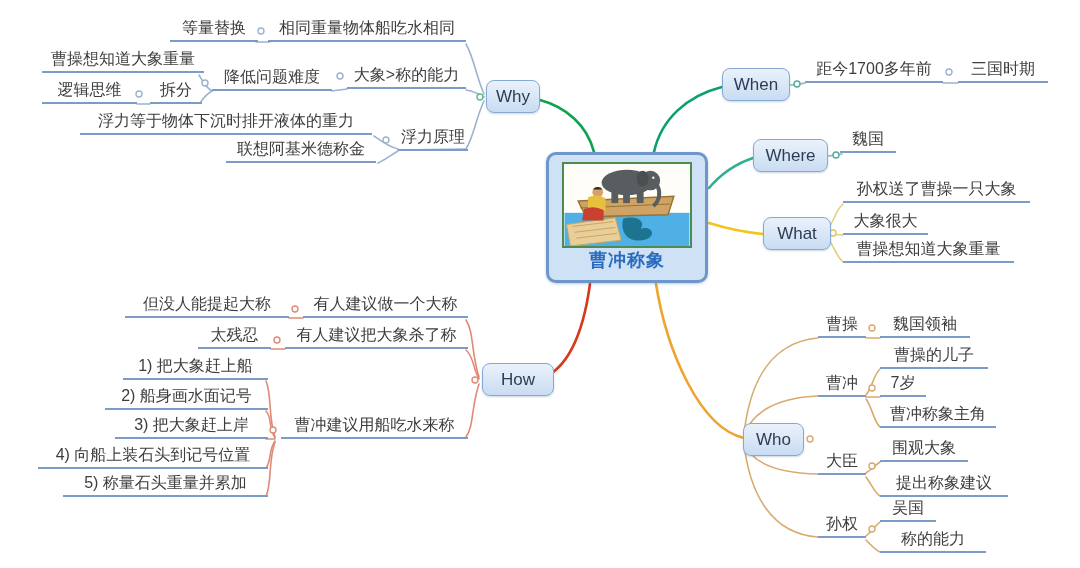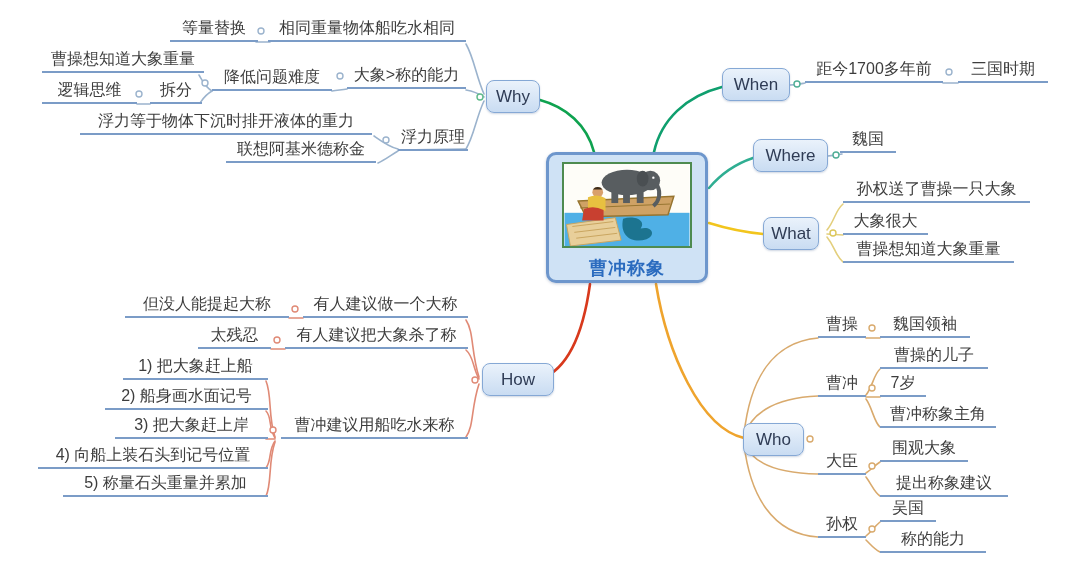--- a/index.html
+++ b/index.html
@@ -24,21 +24,21 @@
     position:absolute;left:546px;top:152px;width:162px;height:131px;
     background:#cfe2f5;border:3px solid #6d96cc;border-radius:10px;
     box-sizing:border-box;display:flex;flex-direction:column;align-items:center;
     box-shadow:0 1px 3px rgba(60,90,140,.3);
   }
   #center .pic{
     margin-top:7px;background:#fff;border:2px solid #4e8b50;
     width:130px;height:86px;box-sizing:border-box;overflow:hidden;
   }
   #center .title{
-    margin-top:8px;font-size:18px;font-weight:bold;color:#2a6bbf;letter-spacing:1px;
+    margin-top:0;font-size:18px;font-weight:bold;color:#2a6bbf;letter-spacing:1px;
   }
 </style>
 </head>
 <body>
 
 <div id="canvas">
 
   <svg id="wires">
     <g fill="none" stroke-linecap="round">
 
@@ -150,21 +150,21 @@
         <path d="M24,34 Q34,30 42,35 L42,48 L24,48 Z" fill="#e8c040"></path>
         <path d="M20,46 Q30,42 40,47 L40,58 L18,58 Z" fill="#c84030"></path>
       </svg>
     </div>
     <div class="title">曹冲称象</div>
   </div>
 
   <div class="node" style="left:486px;top:80px;width:54px;height:33px">Why</div>
   <div class="node" style="left:722px;top:68px;width:68px;height:33px">When</div>
   <div class="node" style="left:753px;top:139px;width:75px;height:33px">Where</div>
-  <div class="node" style="left:763px;top:217px;width:56px;height:33px">What</div>
+  <div class="node" style="left:763px;top:217px;width:68px;height:33px">What</div>
   <div class="node" style="left:743px;top:423px;width:61px;height:33px">Who</div>
   <div class="node" style="left:482px;top:363px;width:72px;height:33px">How</div>
 
   <div class="lbl" style="left:170px;top:19px;width:88px">等量替换</div>
   <div class="lbl" style="left:268px;top:19px;width:198px">相同重量物体船吃水相同</div>
   <div class="lbl" style="left:42px;top:50px;width:162px">曹操想知道大象重量</div>
   <div class="lbl" style="left:212px;top:68px;width:120px">降低问题难度</div>
   <div class="lbl" style="left:347px;top:66px;width:119px">大象&gt;称的能力</div>
   <div class="lbl" style="left:42px;top:81px;width:95px">逻辑思维</div>
   <div class="lbl" style="left:150px;top:81px;width:52px">拆分</div>

